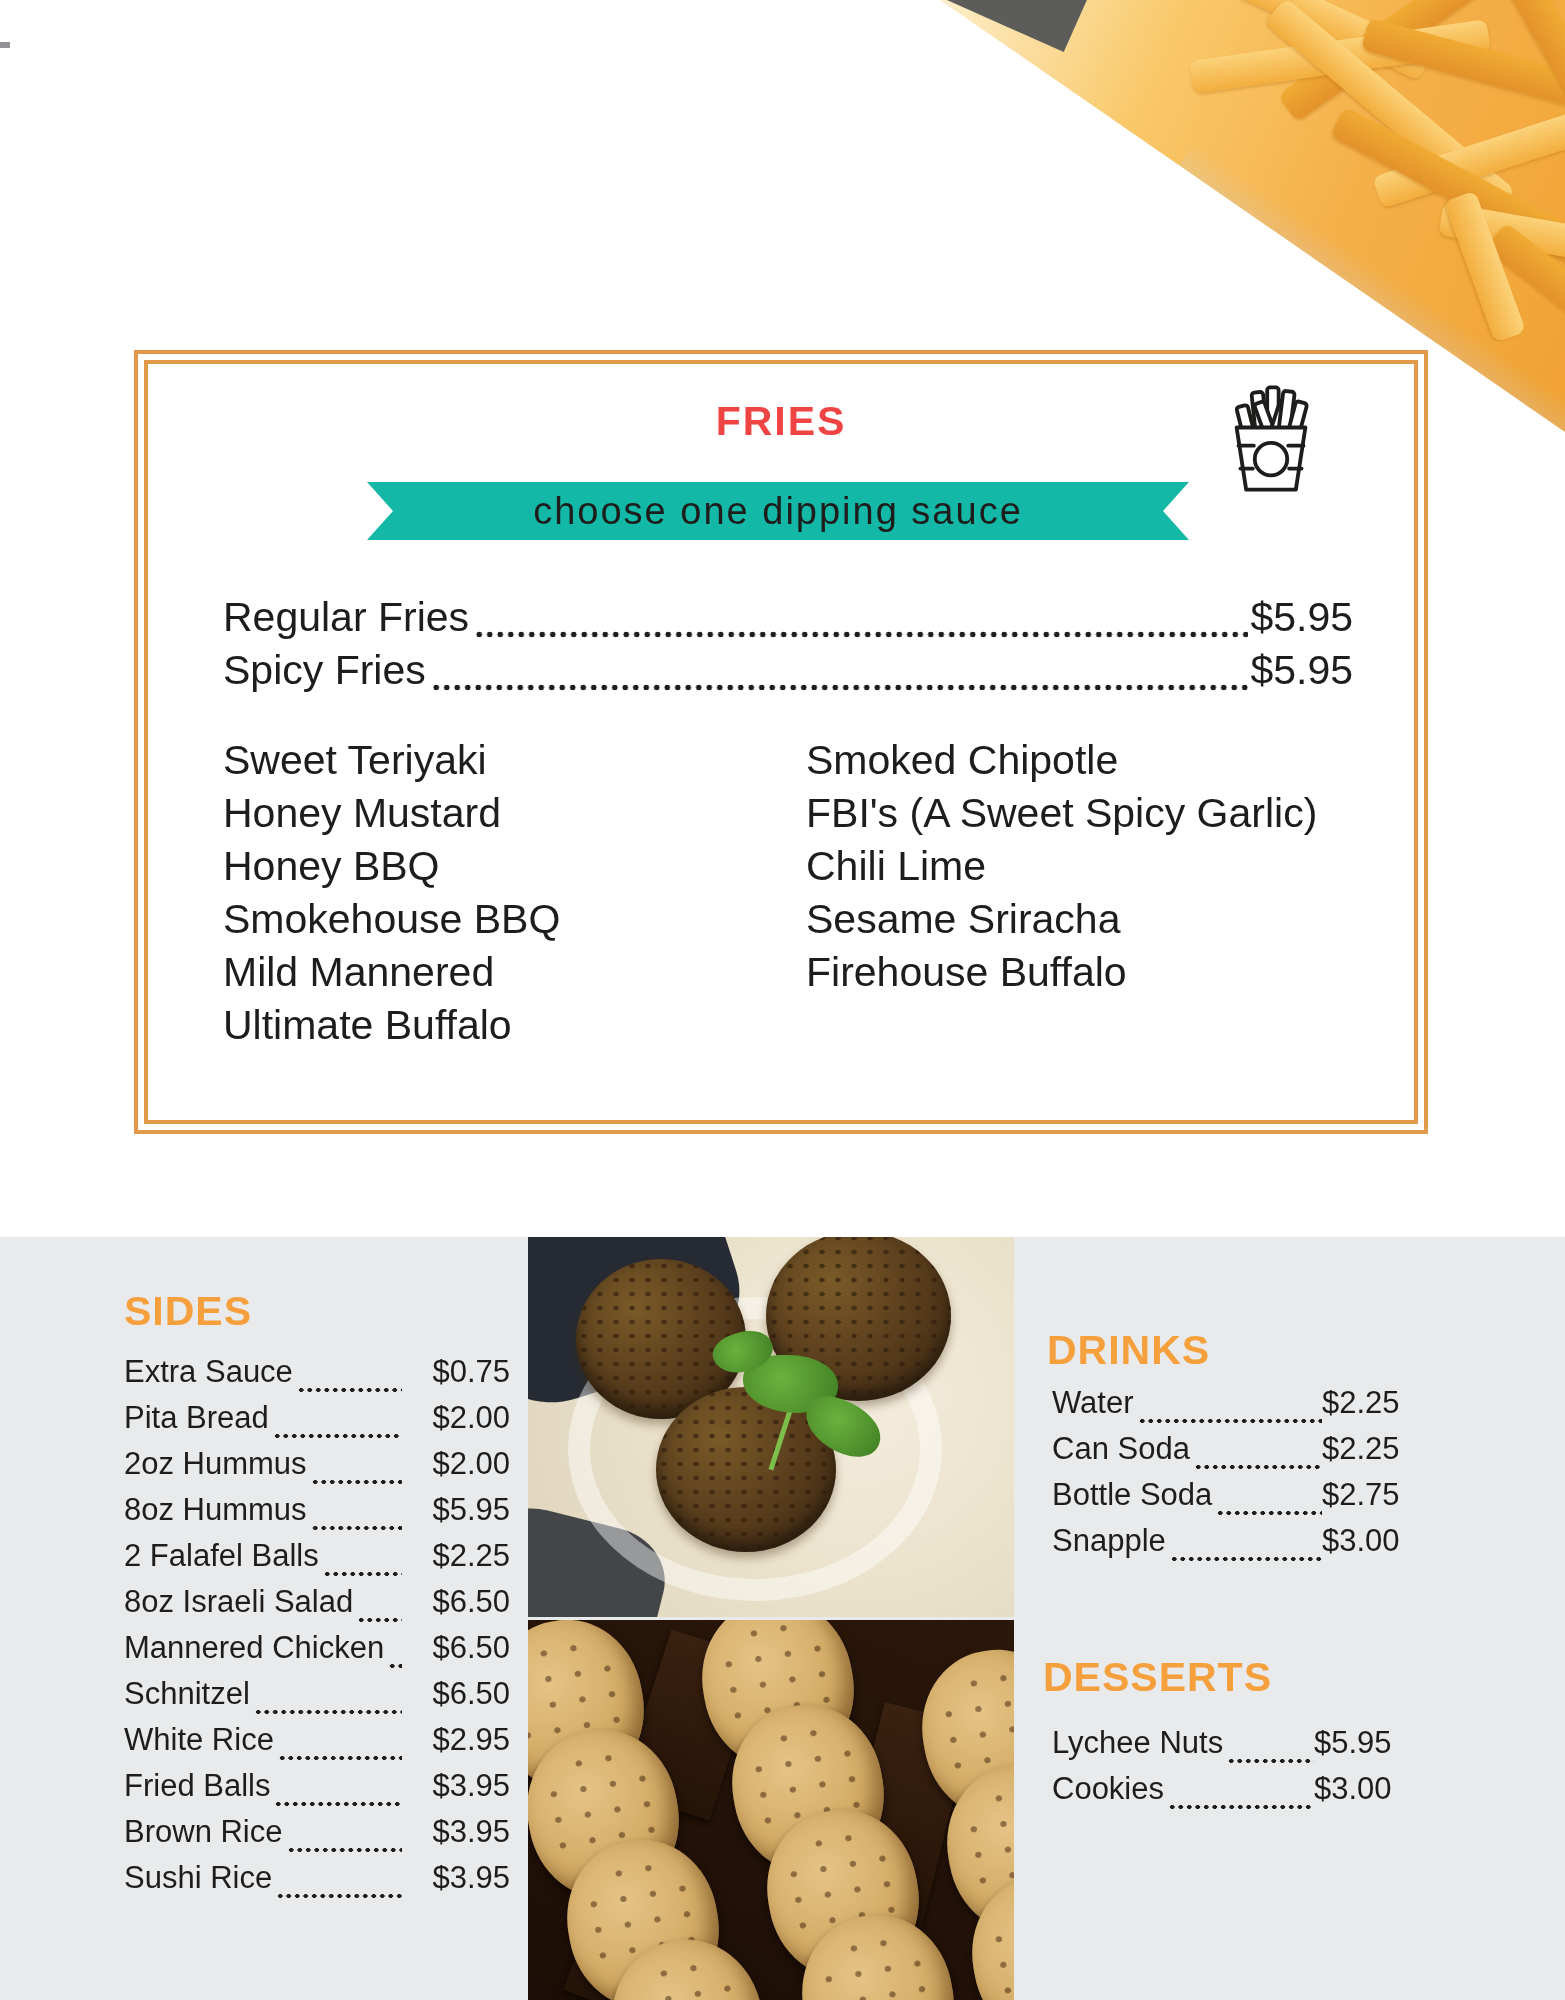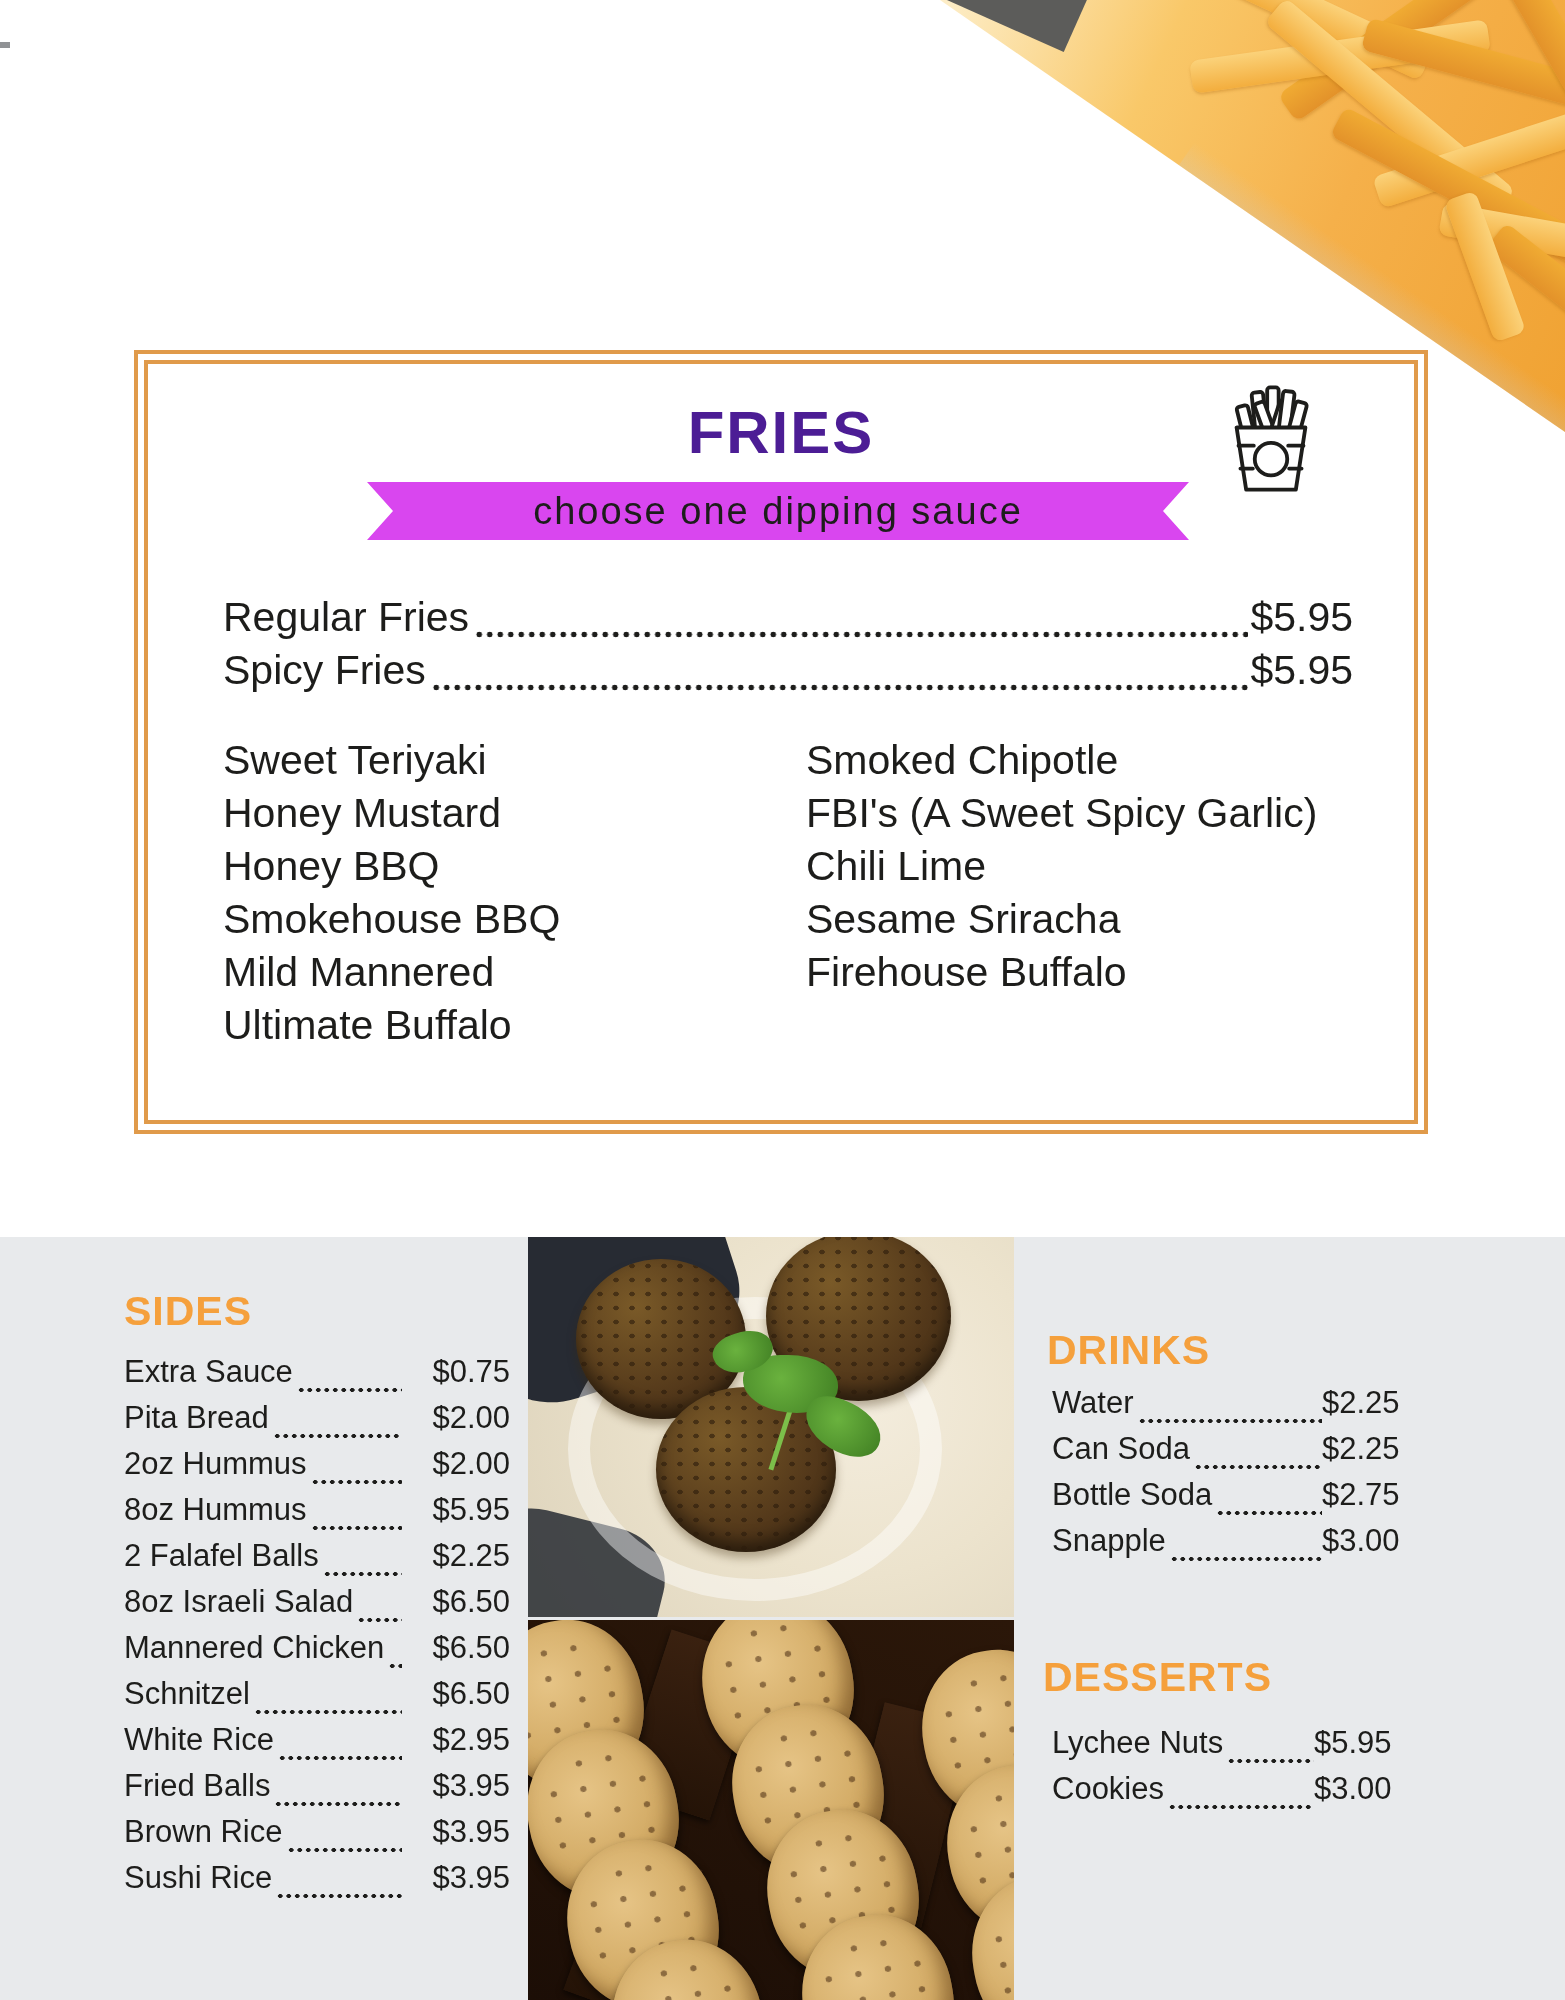--- a/index.html
+++ b/index.html
@@ -20,24 +20,24 @@
   .photo-dark-tip{position:absolute;left:-8px;top:-34px;width:150px;height:58px;
     transform:rotate(24deg);background:#5c5c5a;}
 
   .corner-mark{position:absolute;left:0;top:42px;width:10px;height:6px;background:#909295;}
 
   
   #menu-box{position:absolute;left:134px;top:350px;width:1286px;height:776px;
     border:4px solid #E09A4A;}
   #menu-box-inner{position:absolute;inset:6px;border:4px solid #E09A4A;}
   #fries-title{position:absolute;left:0;top:44px;width:100%;text-align:center;
-    font-size:60px;font-weight:700;letter-spacing:2px;color:#4c1d95;}
+    font-size:41px;font-weight:700;letter-spacing:2px;color:#ef4444;}
   #fries-icon{position:absolute;left:1090px;top:28px;}
   #sauce-banner{position:absolute;left:229px;top:128px;width:822px;height:58px;
-    background:#d946ef;display:flex;align-items:center;justify-content:center;
+    background:#14b8a6;display:flex;align-items:center;justify-content:center;
     clip-path:polygon(0 0,100% 0,calc(100% - 26px) 50%,100% 100%,0 100%,26px 50%);}
   #sauce-banner .banner-text{font-size:38px;letter-spacing:2px;color:#1d1d1b;}
 
   #fries-rows{position:absolute;left:85px;top:240px;width:1130px;}
   .menu-row{display:flex;align-items:baseline;height:53px;font-size:41px;}
   .menu-row .nm{white-space:nowrap;text-align:center;}
   .menu-row .dots{flex:1 1 auto;align-self:flex-end;height:7px;margin:0 2px 9px 5px;
     background-image:radial-gradient(circle,#1d1d1b 2.6px,transparent 3.1px);
     background-size:10.5px 7px;background-repeat:repeat-x;background-position:left center;}
   .menu-row .pr{white-space:nowrap;}

